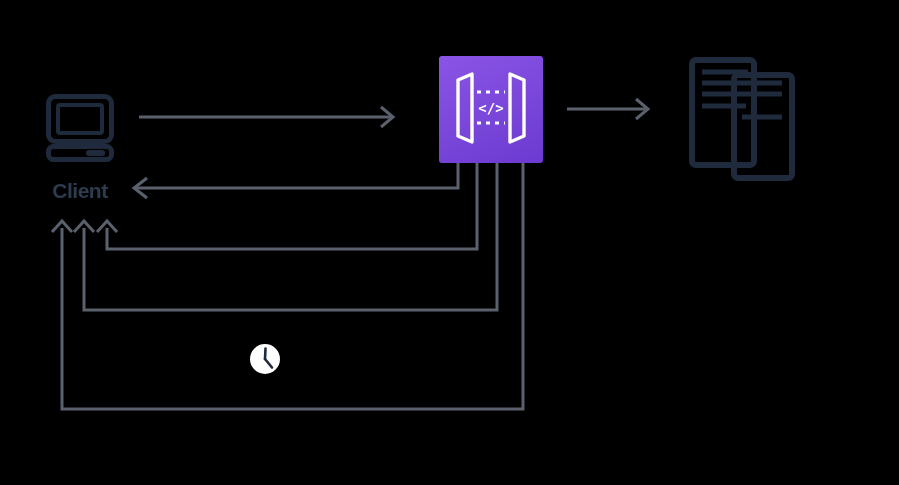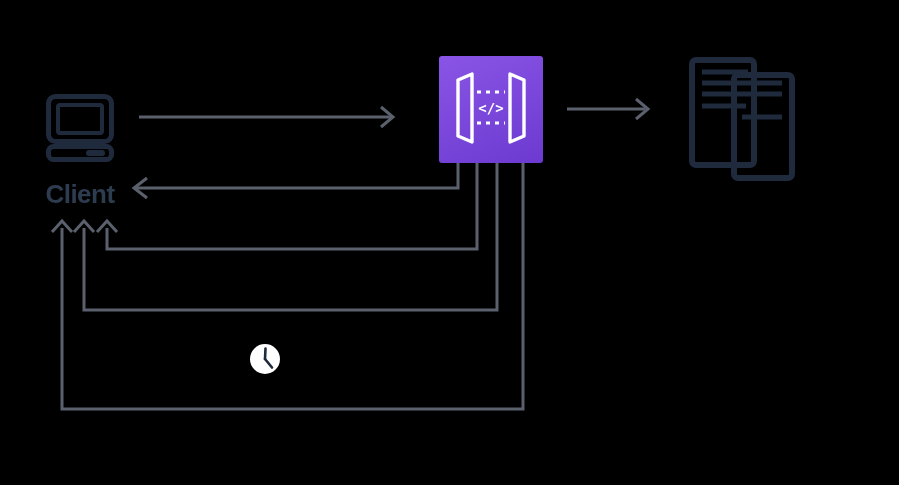--- a/index.html
+++ b/index.html
@@ -46,21 +46,21 @@
     font-family: "DejaVu Sans Mono", monospace;
     font-weight: bold;
     font-size: 14px;
   }
 
   .client-node { left: 46px; top: 94px; }
   .client-label {
     left: 36px; top: 179px; width: 88px;
     text-align: center;
     color: var(--color-label);
-    font-size: 26px;
+    font-size: 21px;
     font-weight: bold;
     letter-spacing: -0.5px;
   }
   .server-node { left: 686px; top: 56px; }
   .clock-node  { left: 248px; top: 342px; }
   .clock-face  { fill: var(--color-clock-face); }
   .clock-hand  { stroke: var(--color-ink); stroke-width: 2.6; stroke-linecap: round; fill: none; }
 </style>
 </head>
 <body>

